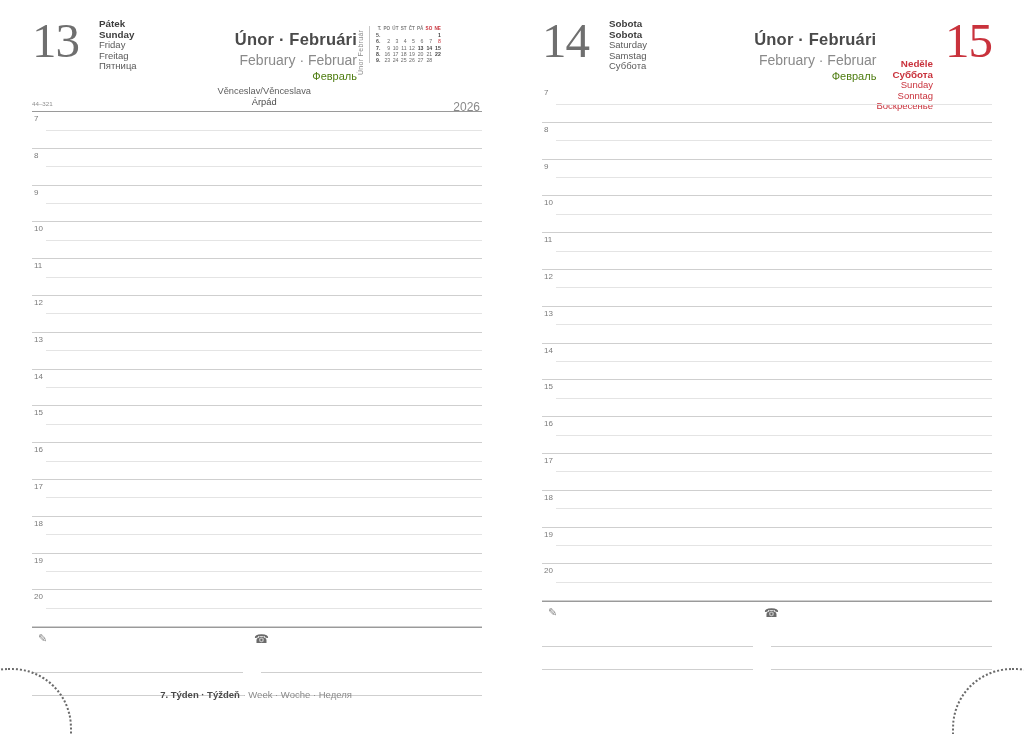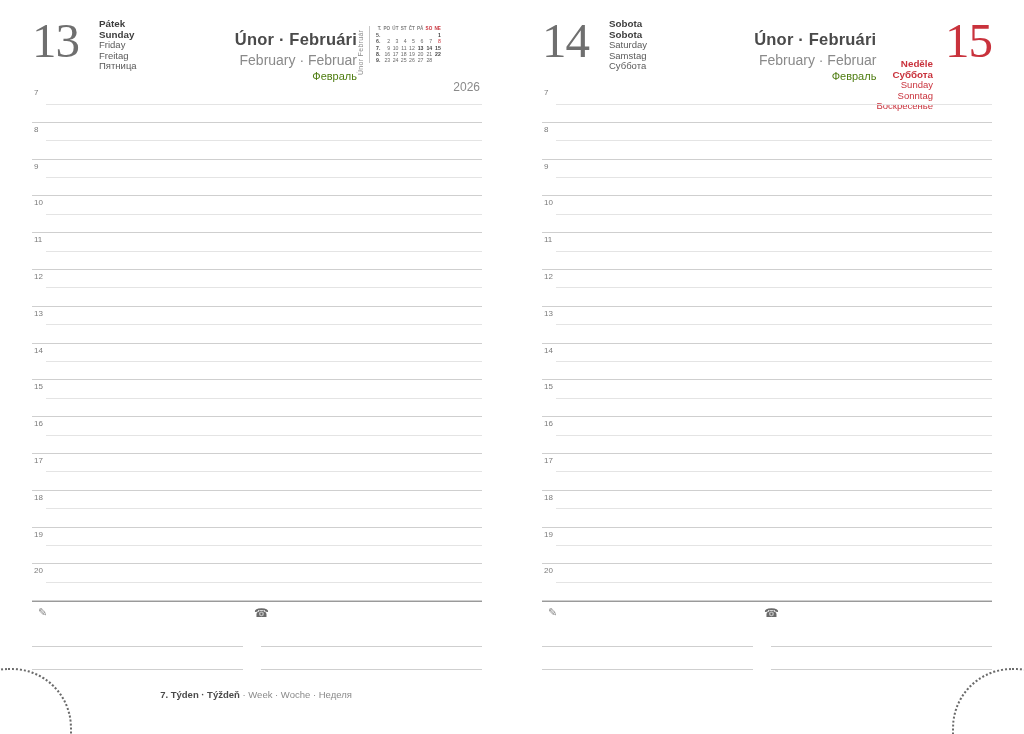--- a/index.html
+++ b/index.html
@@ -131,21 +131,21 @@
     color: #7d7d7d;
     padding: 0 1.1px;
     text-align: right;
   }
   table.mini th.red, table.mini td.red { color: #c9323c; }
   table.mini td.bold { font-weight: bold; color: #444; }
   .year-label {
     text-align: right;
     font-size: 12px;
     color: #8a8a8a;
-    margin-top: 2px;
+    margin-top: 22px;
     padding-right: 2px;
   }
 
   
   .nameday-row {
     display: flex;
     justify-content: space-between;
     align-items: flex-end;
     font-size: 9px;
     color: #6a6a6a;
@@ -350,20 +350,28 @@
                 <td class="red"></td>
               </tr>
             </tbody>
               </table>
           </div>
         </div>
         <div class="year-label">2026</div>
       </div>
     </div>
 
+    <div class="nameday-row">
+      <div class="weeknums">44–321</div>
+      <div class="names">
+        <div>Věnceslav/Věnceslava</div>
+        <div class="l2">Árpád</div>
+      </div>
+      <div class="weeknums" style="visibility:hidden;">—</div>
+    </div>
 
     <div class="hours">
       <div class="hour-row">
           <span class="hr-label">7</span>
           <span class="half"></span>
         </div>
       <div class="hour-row">
           <span class="hr-label">8</span>
           <span class="half"></span>
         </div>

